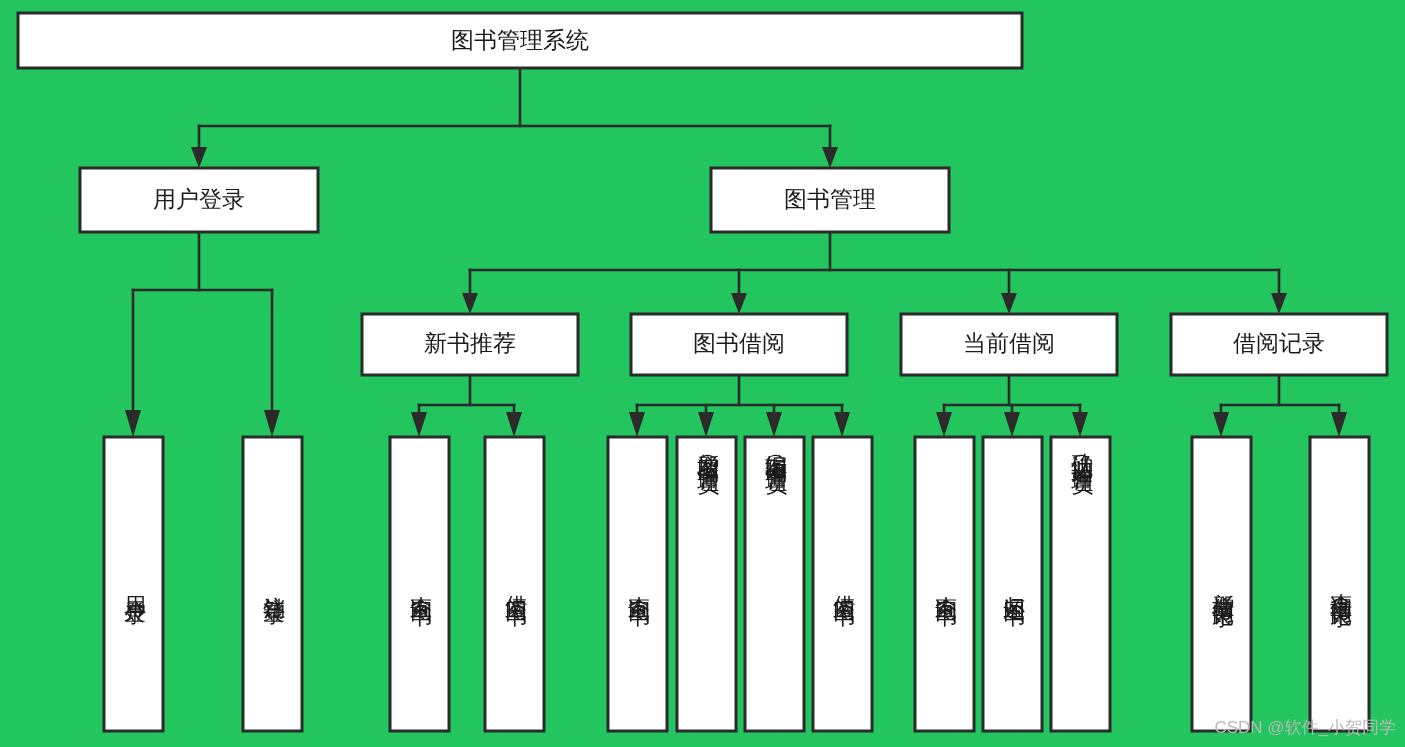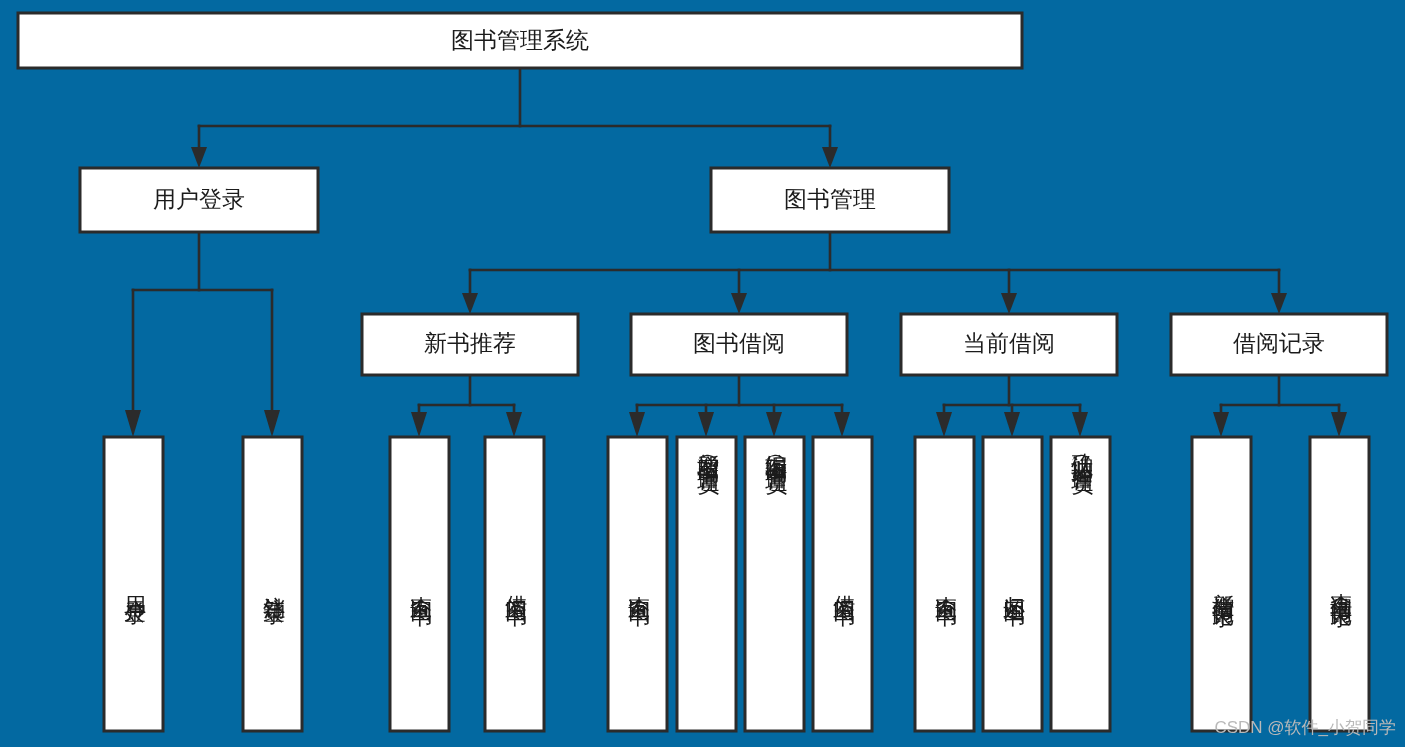--- a/index.html
+++ b/index.html
@@ -10,21 +10,21 @@
   body {
     width: 1405px;
     height: 747px;
     font-family: "Liberation Sans", "DejaVu Sans", sans-serif;
     overflow: hidden;
   }
   #diagram-root {
     position: relative;
     width: 1405px;
     height: 747px;
-    background: #0369a1;
+    background: #22c55e;
   }
   svg.flow {
     position: absolute;
     top: 0;
     left: 0;
     width: 1405px;
     height: 747px;
   }
   .node-box {
     fill: #ffffff;

